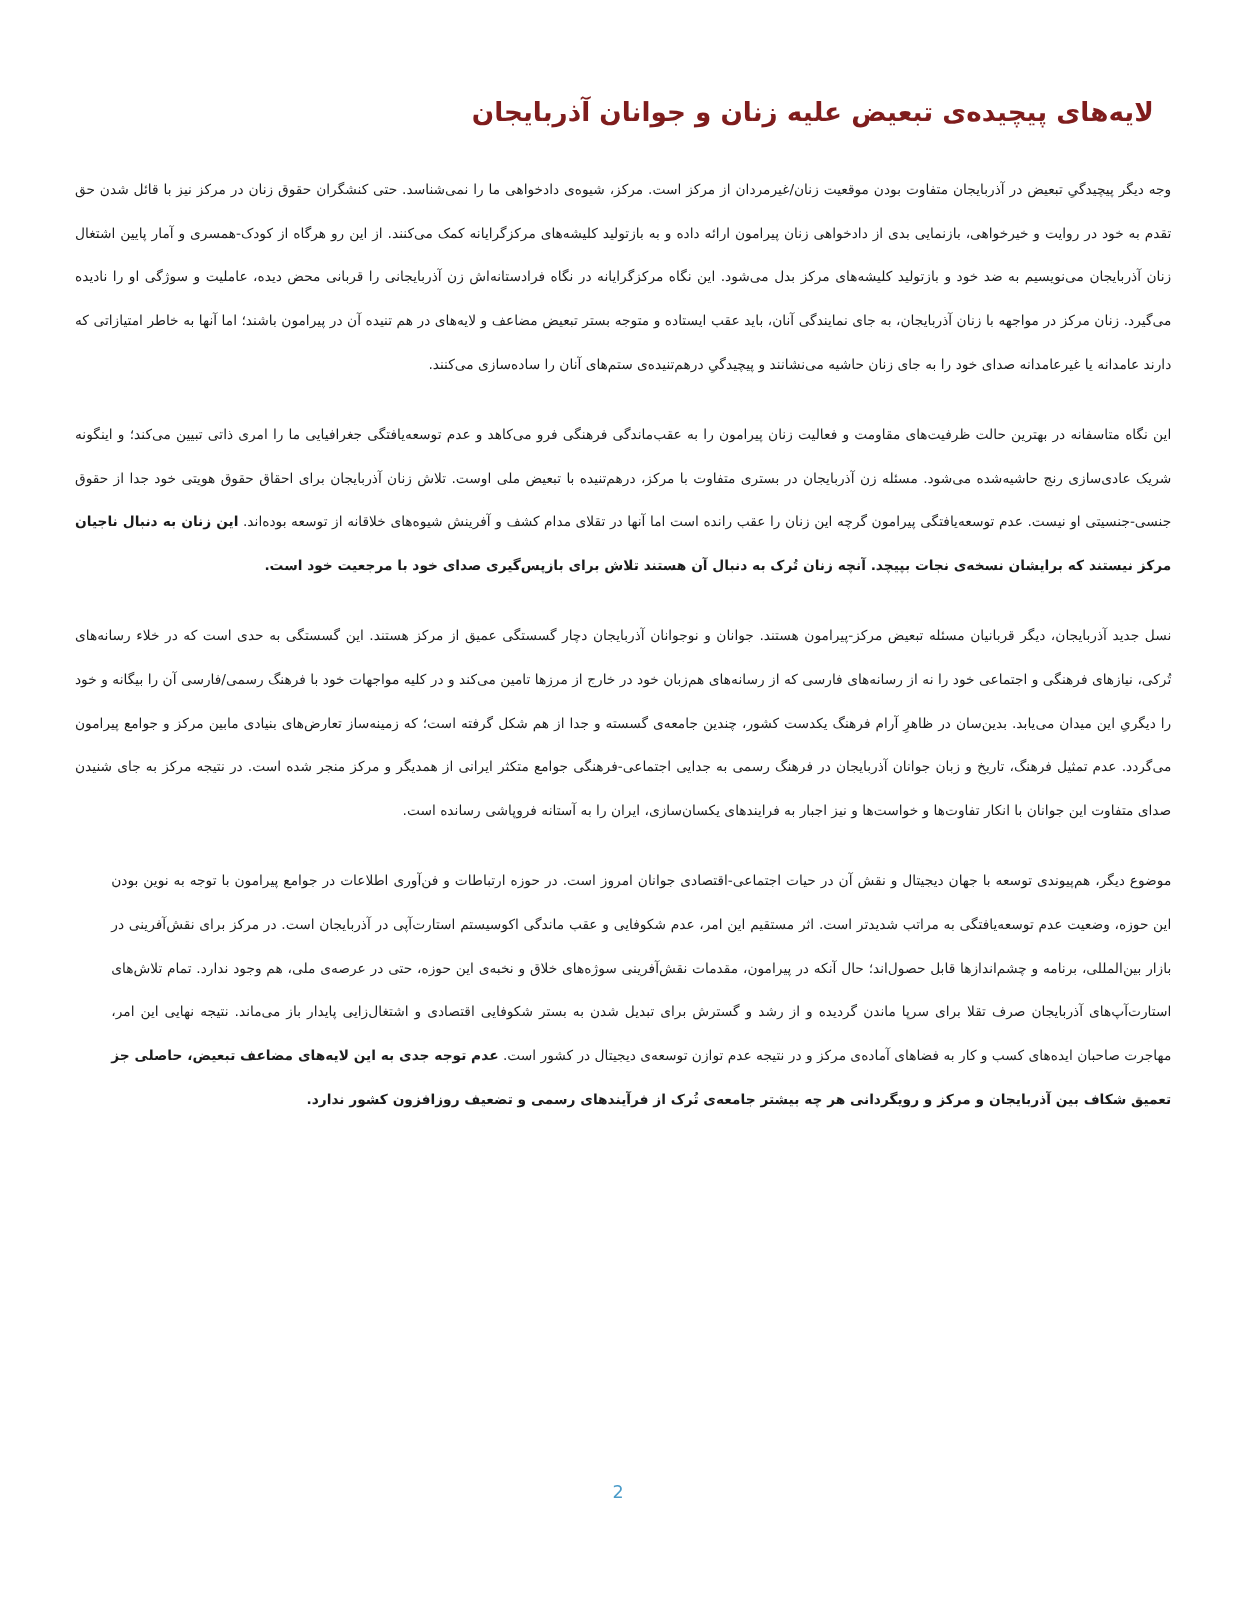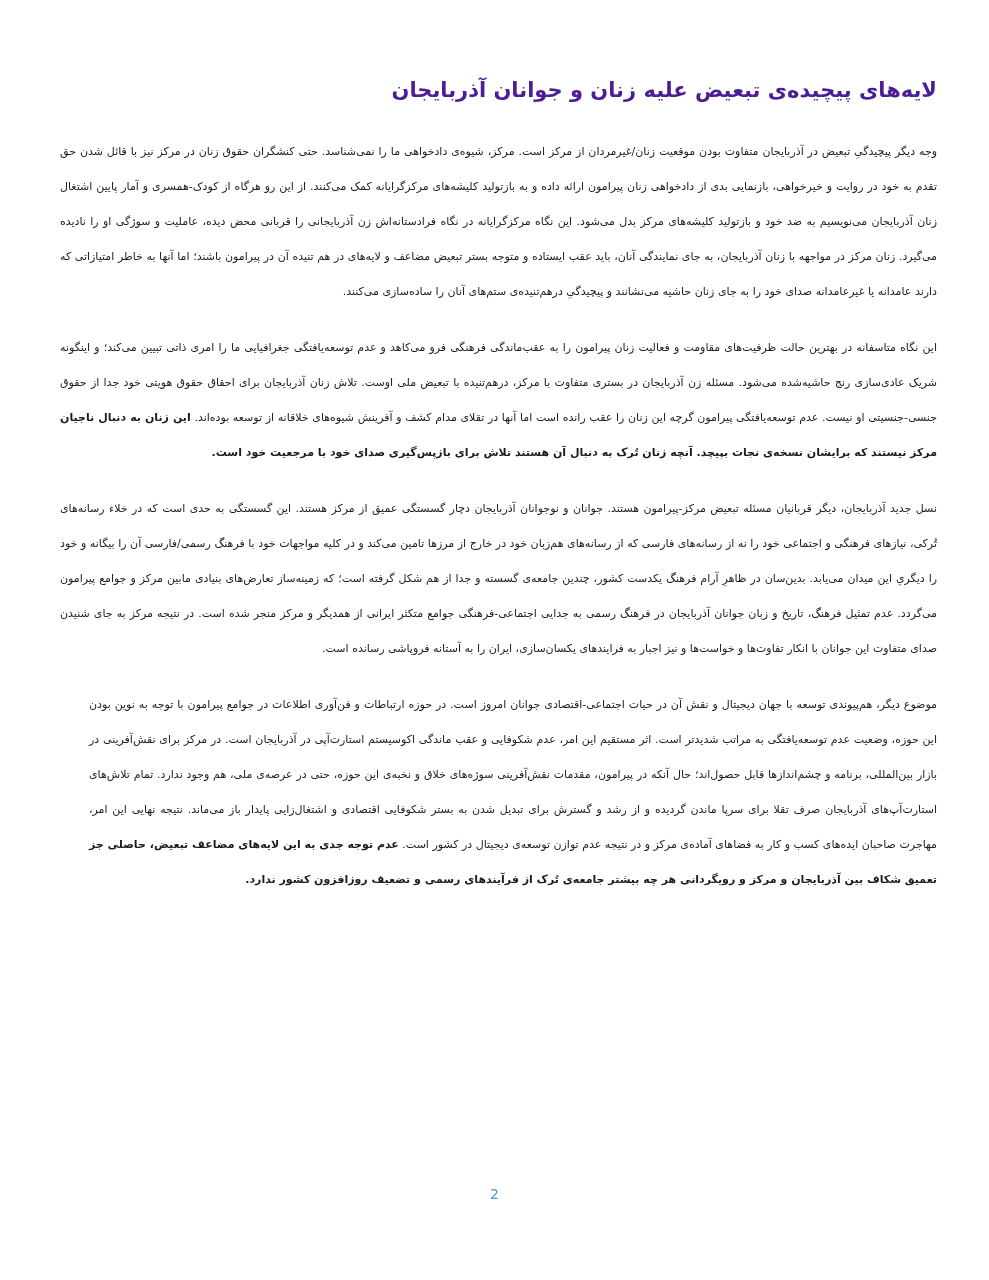--- a/index.html
+++ b/index.html
@@ -16,24 +16,24 @@
     overflow: hidden;
   }
   .sheet-inner {
     position: absolute;
     top: 74px;
     right: 52px;
     left: 60px;
     direction: rtl;
   }
   .doc-title {
-    margin: 0 0 28px 0;
+    margin: 0 14px 28px 0;
     font-size: 21px;
     font-weight: bold;
-    color: #4c1d95;
+    color: #7f1d1d;
     text-align: right;
     line-height: 32px;
   }
   .doc-body p.para {
     margin: 0 0 21px 0;
     font-size: 11px;
     line-height: 35px;
     color: #1c1c1c;
     text-align: justify;
     text-justify: inter-word;

